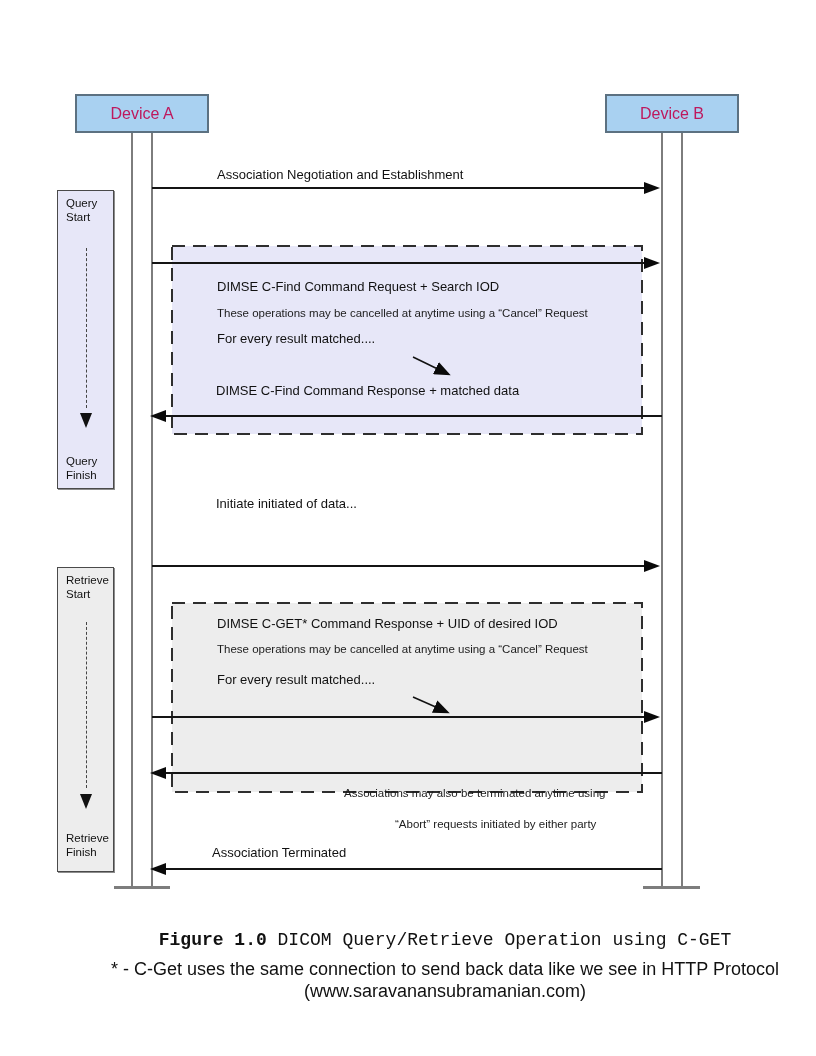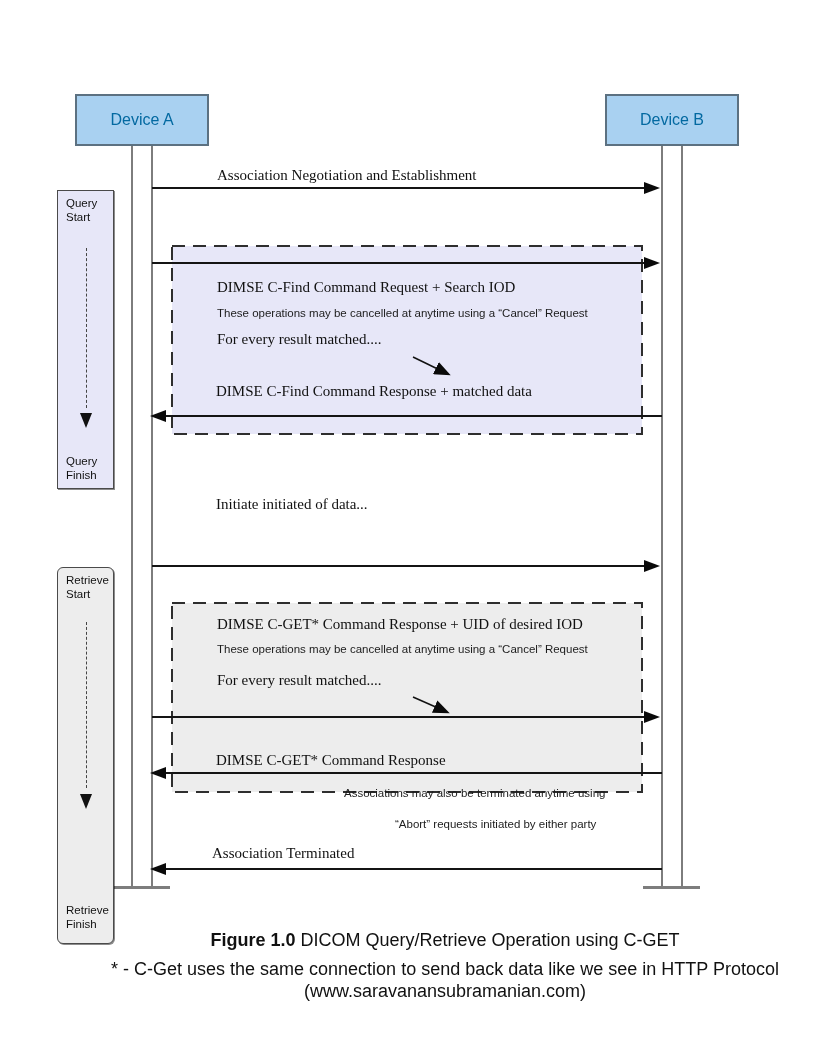--- a/index.html
+++ b/index.html
@@ -3,24 +3,24 @@
 <meta charset="utf-8">
 <style>
   html,body{margin:0;padding:0;background:#ffffff;}
   .page{
     position:relative;width:816px;height:1056px;background:#ffffff;
     font-family:"Liberation Sans","DejaVu Sans",sans-serif;color:#111;
     overflow:hidden;
   }
   
   .actor{
-    position:absolute;top:94px;width:134px;height:52px;
+    position:absolute;top:94px;width:134px;height:39px;
     background:#a9d1f1;border:2px solid #5c7181;box-sizing:border-box;
     display:flex;align-items:center;justify-content:center;
-    font-size:16px;color:#0369a1;
+    font-size:16px;color:#be185d;
   }
   
   .lifeline{position:absolute;top:133px;width:2px;height:755px;background:#7d7d7d;}
   .foot{position:absolute;top:886px;height:3px;background:#7d7d7d;}
   
   .activity{
     position:absolute;left:57px;width:57px;box-sizing:border-box;
     border:1px solid #4a4a4a;box-shadow:1px 1px 0 rgba(0,0,0,.45);
     font-size:11.5px;line-height:13.5px;
   }
@@ -32,23 +32,23 @@
     border-top:15px solid #111;}
   
   .msg{position:absolute;height:2px;background:#141414;}
   .head-r{position:absolute;width:0;height:0;
     border-top:6px solid transparent;border-bottom:6px solid transparent;
     border-left:16px solid #0a0a0a;}
   .head-l{position:absolute;width:0;height:0;
     border-top:6px solid transparent;border-bottom:6px solid transparent;
     border-right:16px solid #0a0a0a;}
   
-  .lbl{position:absolute;font-size:15px;line-height:18px;white-space:nowrap;font-family:Liberation Serif, serif;}
+  .lbl{position:absolute;font-size:13px;line-height:18px;white-space:nowrap;}
   .small{position:absolute;font-size:11.5px;line-height:14px;white-space:nowrap;color:#1c1c1c;}
-  .caption{position:absolute;left:74px;width:742px;text-align:center;font-size:18px;line-height:24px;}
+  .caption{position:absolute;left:74px;width:742px;text-align:center;font-size:18px;line-height:24px;font-family:Liberation Mono, monospace;}
   .caption b{font-weight:bold;}
   .footnote{position:absolute;left:74px;width:742px;text-align:center;font-size:18px;line-height:20px;}
   svg.overlay{position:absolute;left:0;top:0;}
 </style>
 </head>
 <body>
 
 <div class="page">
 
   <div class="lifeline" style="left:131px;"></div>
@@ -77,21 +77,21 @@
     <span>Device B</span>
   </div>
 
   <div class="activity" style="top:190px;height:299px;background:#e7e7f8;">
     <div class="act-top">Query Start</div>
     <div class="act-dash" style="top:57px;height:160px;"></div>
     <div class="act-tri" style="top:222px;"></div>
     <div class="act-bottom" style="bottom:6px;">Query Finish</div>
   </div>
 
-  <div class="activity" style="top:567px;height:377px;background:#ededed;border-radius:6px;">
+  <div class="activity" style="top:567px;height:305px;background:#ededed;">
     <div class="act-top">Retrieve Start</div>
     <div class="act-dash" style="top:54px;height:166px;"></div>
     <div class="act-tri" style="top:226px;"></div>
     <div class="act-bottom" style="bottom:12px;">Retrieve Finish</div>
   </div>
 
   <div class="lbl" style="left:217px;top:166px;">Association Negotiation and Establishment</div>
   <div class="msg" style="left:152px;top:187px;width:496px;"></div>
   <div class="head-r" style="left:644px;top:182px;"></div>
 
@@ -111,21 +111,20 @@
   <div class="msg" style="left:152px;top:565px;width:496px;"></div>
   <div class="head-r" style="left:644px;top:560px;"></div>
 
   <div class="lbl" style="left:217px;top:615px;">DIMSE C-GET* Command Response + UID of desired IOD</div>
   <div class="small" style="left:217px;top:642px;">These operations may be cancelled at anytime using a “Cancel” Request</div>
   <div class="lbl" style="left:217px;top:671px;">For every result matched....</div>
 
   <div class="msg" style="left:152px;top:716px;width:496px;"></div>
   <div class="head-r" style="left:644px;top:711px;"></div>
 
-  <div class="lbl" style="left:216px;top:751px;">DIMSE C-GET* Command Response</div>
 
   <div class="msg" style="left:164px;top:772px;width:498px;"></div>
   <div class="head-l" style="left:150px;top:767px;"></div>
 
   <div class="small" style="left:344px;top:786px;">Associations may also be terminated anytime using</div>
   <div class="small" style="left:353px;top:817px;margin-left:42px;">“Abort” requests initiated by either party</div>
 
   <div class="lbl" style="left:212px;top:844px;">Association Terminated</div>
   <div class="msg" style="left:164px;top:868px;width:498px;"></div>
   <div class="head-l" style="left:150px;top:863px;"></div>

